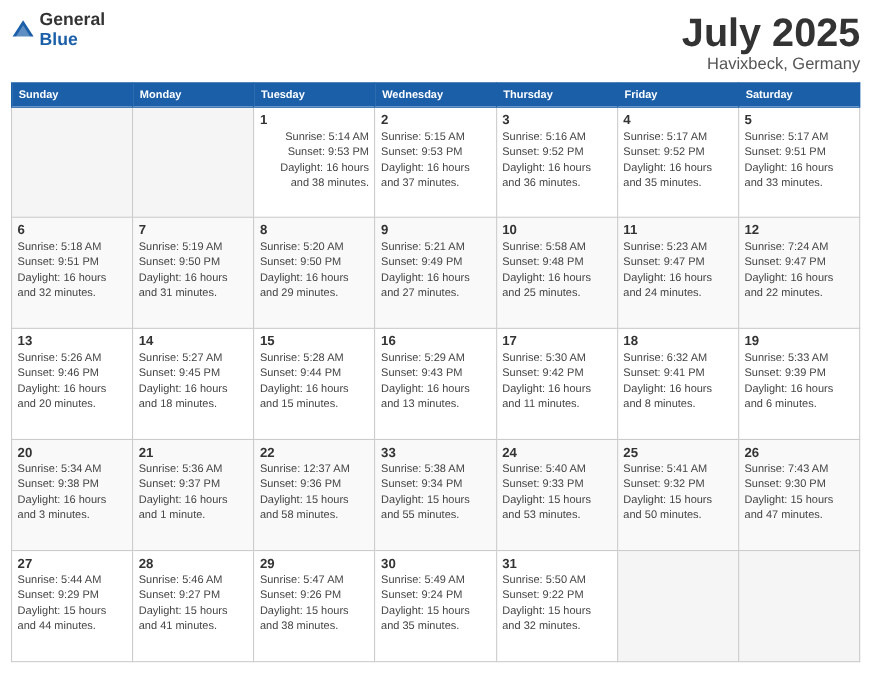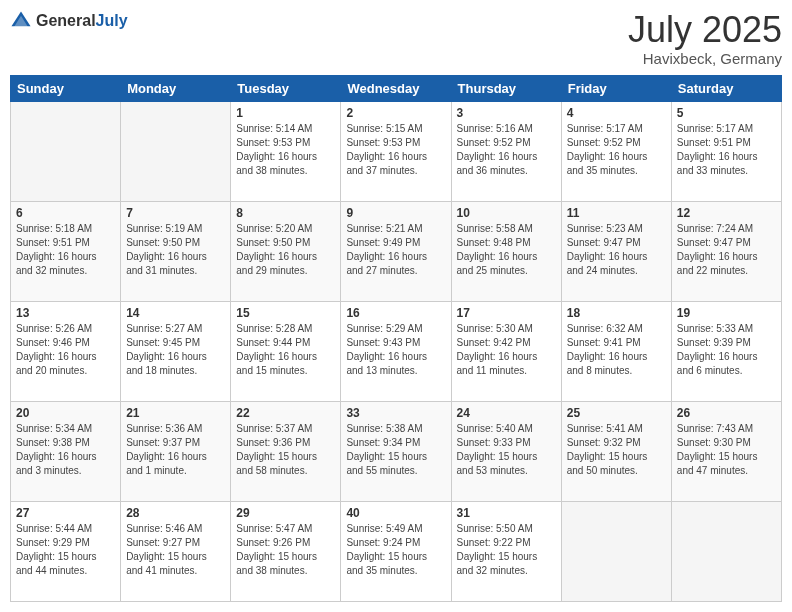--- a/index.html
+++ b/index.html
@@ -23,20 +23,21 @@
       align-items: flex-start;
       margin-bottom: 8px;
     }
     .logo {
       display: flex;
       align-items: center;
       gap: 2px;
     }
     .logo-text {
       display: flex;
+      flex-direction: column;
       line-height: 1.1;
     }
     .logo-general {
       font-size: 16px;
       font-weight: bold;
       color: #333;
     }
     .logo-blue {
       font-size: 16px;
       font-weight: bold;
@@ -45,41 +46,41 @@
     .logo-icon {
       width: 22px;
       height: 22px;
       margin-right: 2px;
     }
     .title-block {
       text-align: right;
     }
     .month-title {
       font-size: 36px;
-      font-weight: normal;
+      font-weight: bold;
       color: #333;
       line-height: 1.1;
     }
     .location {
       font-size: 15px;
       color: #555;
     }
     .calendar {
       flex: 1;
       border: 1px solid #ccc;
       border-collapse: collapse;
       width: 100%;
       table-layout: fixed;
     }
     .calendar th {
       background-color: #1a5fa8;
       color: white;
       text-align: left;
       padding: 5px 6px;
-      font-size: 13px;
+      font-size: 10px;
       font-weight: bold;
       border: 1px solid #1a5fa8;
     }
     .calendar td {
       vertical-align: top;
       padding: 4px 5px;
       border: 1px solid #ccc;
       font-size: 10px;
       color: #333;
       background: #fff;
@@ -109,21 +110,21 @@
 
 <div class="page">
   <div class="header">
     <div class="logo">
       <svg class="logo-icon" viewBox="0 0 30 30">
         <polygon points="15,2 28,22 2,22" fill="#1a5fa8"></polygon>
         <polygon points="15,8 25,24 5,24" fill="#fff" opacity="0.3"></polygon>
       </svg>
       <div class="logo-text">
         <span class="logo-general">General</span>
-        <span class="logo-blue">July</span>
+        <span class="logo-blue">Blue</span>
       </div>
     </div>
     <div class="title-block">
       <div class="month-title">July 2025</div>
       <div class="location">Havixbeck, Germany</div>
     </div>
   </div>
 
   <table class="calendar">
     <thead>
@@ -136,21 +137,21 @@
         <th>Friday</th>
         <th>Saturday</th>
       </tr>
     </thead>
     <tbody id="calendar-body">
     <tr>
           <td class="empty-cell"></td>
           <td class="empty-cell"></td>
           <td>
             <span class="day-num">1</span>
-            <div class="day-info" style="white-space: pre-line;">Sunrise: 5:14 AM
+            <div class="day-info" style="white-space: pre-line; text-align: right;">Sunrise: 5:14 AM
 Sunset: 9:53 PM
 Daylight: 16 hours
 and 38 minutes.</div>
           </td>
           <td>
             <span class="day-num">2</span>
             <div class="day-info" style="white-space: pre-line;">Sunrise: 5:15 AM
 Sunset: 9:53 PM
 Daylight: 16 hours
 and 37 minutes.</div>
@@ -289,21 +290,21 @@
           </td>
           <td>
             <span class="day-num">21</span>
             <div class="day-info" style="white-space: pre-line;">Sunrise: 5:36 AM
 Sunset: 9:37 PM
 Daylight: 16 hours
 and 1 minute.</div>
           </td>
           <td>
             <span class="day-num">22</span>
-            <div class="day-info" style="white-space: pre-line;">Sunrise: 5:37 AM
+            <div class="day-info" style="white-space: pre-line;">Sunrise: 12:37 AM
 Sunset: 9:36 PM
 Daylight: 15 hours
 and 58 minutes.</div>
           </td>
           <td>
             <span class="day-num">33</span>
             <div class="day-info" style="white-space: pre-line;">Sunrise: 5:38 AM
 Sunset: 9:34 PM
 Daylight: 15 hours
 and 55 minutes.</div>
@@ -346,21 +347,21 @@
 and 41 minutes.</div>
           </td>
           <td>
             <span class="day-num">29</span>
             <div class="day-info" style="white-space: pre-line;">Sunrise: 5:47 AM
 Sunset: 9:26 PM
 Daylight: 15 hours
 and 38 minutes.</div>
           </td>
           <td>
-            <span class="day-num">40</span>
+            <span class="day-num">30</span>
             <div class="day-info" style="white-space: pre-line;">Sunrise: 5:49 AM
 Sunset: 9:24 PM
 Daylight: 15 hours
 and 35 minutes.</div>
           </td>
           <td>
             <span class="day-num">31</span>
             <div class="day-info" style="white-space: pre-line;">Sunrise: 5:50 AM
 Sunset: 9:22 PM
 Daylight: 15 hours

